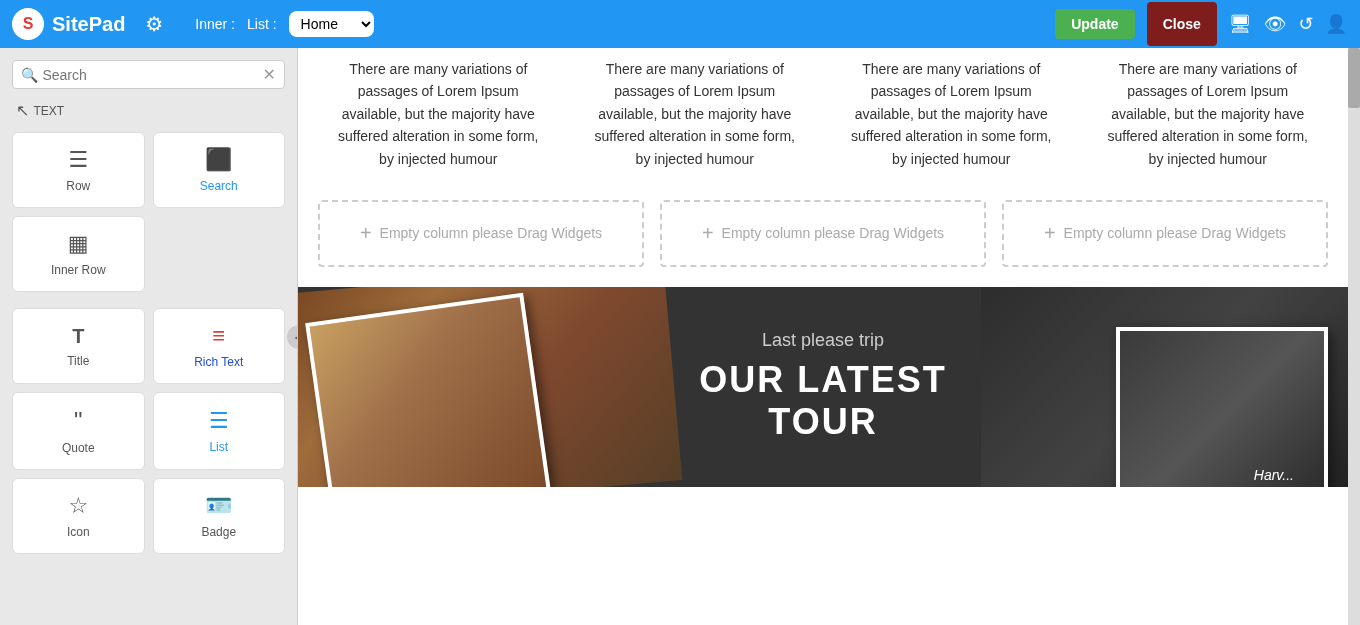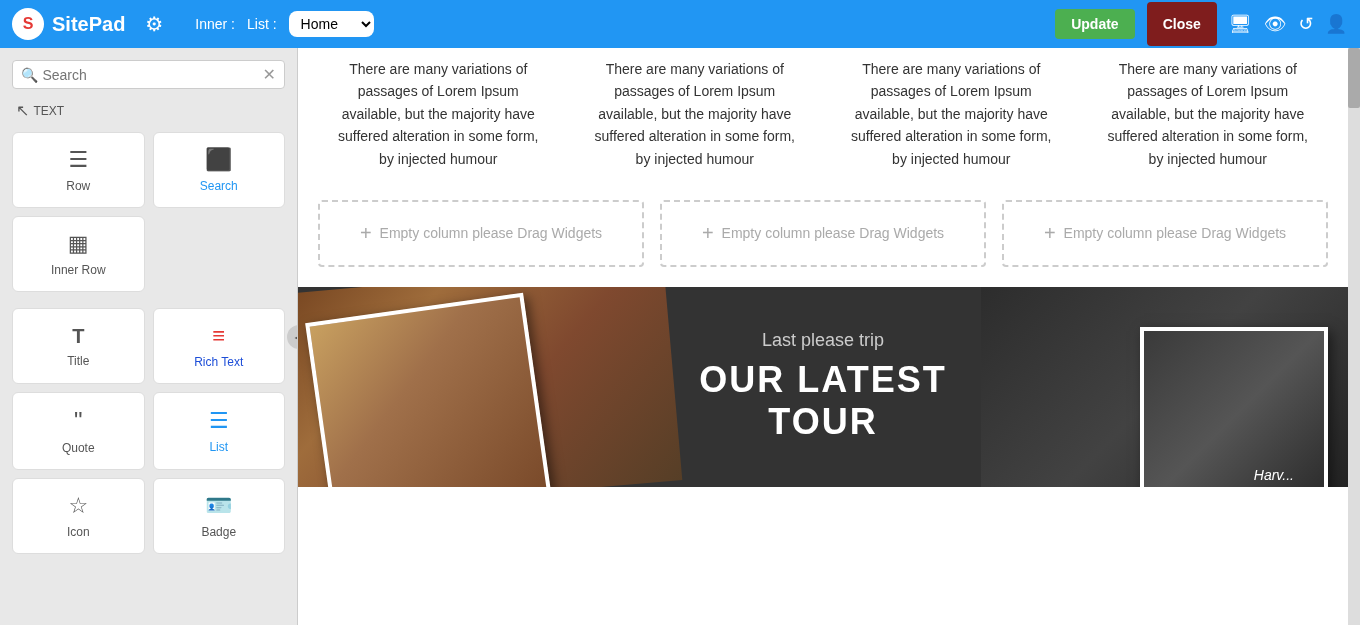--- a/index.html
+++ b/index.html
@@ -291,21 +291,21 @@
       height: 200px;
       background: linear-gradient(135deg, #c8a060 0%, #a0704a 40%, #7a4a2a 100%);
       transform: rotate(-8deg);
       border: 4px solid white;
       box-shadow: 4px 4px 12px rgba(0,0,0,0.5);
     }
     .dark-section-photo-right {
       position: absolute;
       right: 20px;
       bottom: -20px;
-      width: 188px;
+      width: 212px;
       height: 180px;
       background: linear-gradient(135deg, #3a3a3a 0%, #555 50%, #2a2a2a 100%);
       border: 4px solid white;
       box-shadow: 4px 4px 12px rgba(0,0,0,0.5);
       margin-left: 47px;
     }
     .sign-text {
       position: absolute;
       bottom: 20px;
       right: 30px;

